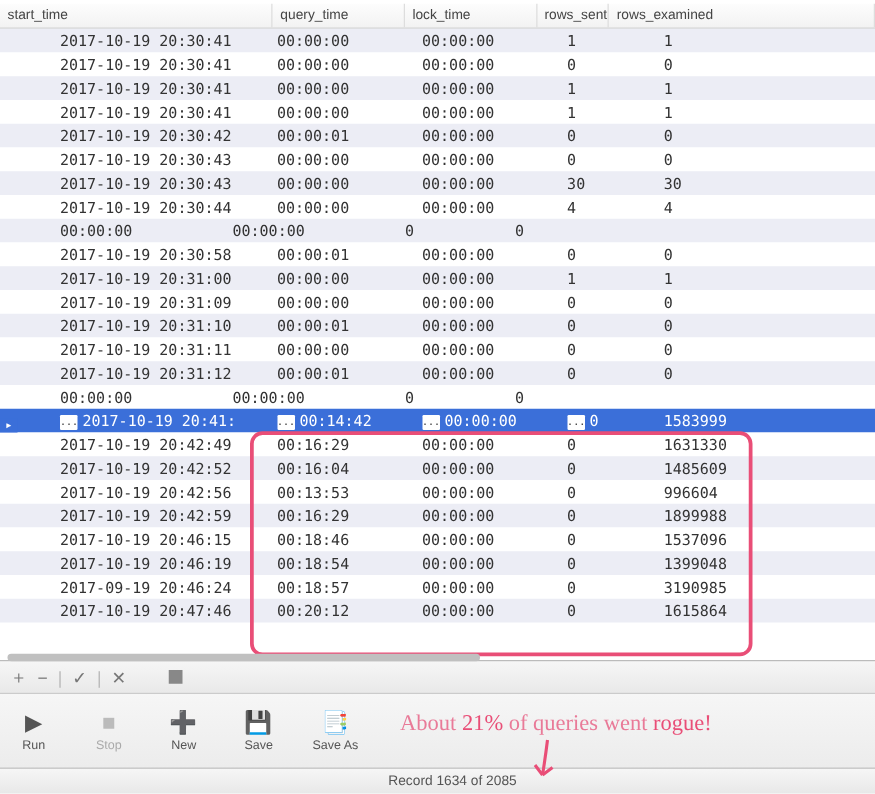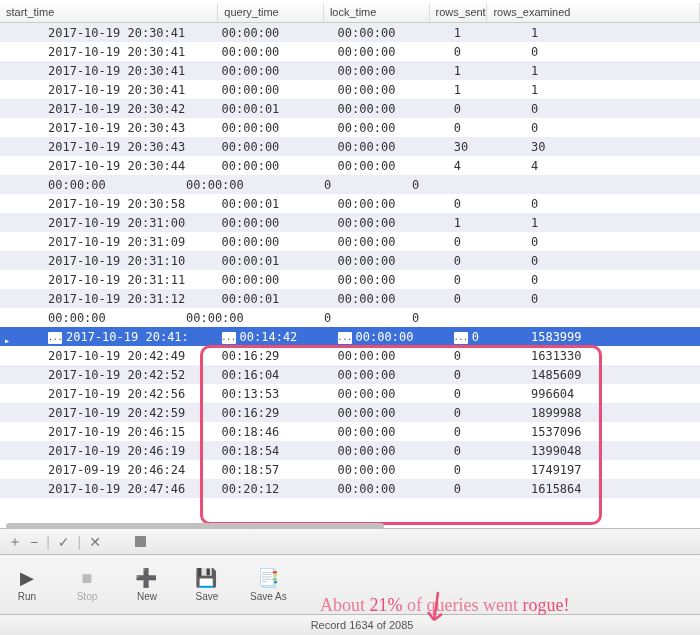--- a/index.html
+++ b/index.html
@@ -157,21 +157,20 @@
     color: #555;
     padding-left: 24px;
   }
 
   .annotation {
     position: absolute;
     font-family: "Comic Sans MS", "Marker Felt", cursive;
     font-size: 18px;
     color: #e94e77;
     pointer-events: none;
-    margin-top: 27px;
   }
   .annotation span.plain { color: #e97a98; }
   .arrow {
     position: absolute;
     pointer-events: none;
   }
 </style>
 </head>
 <body>
 
@@ -374,21 +373,21 @@
         <span class="cell col-lock"><span>00:00:00</span></span>
         <span class="cell col-sent"><span>0</span></span>
         <span class="cell col-exam"><span>1399048</span></span>
       </div>
       <div class="row odd">
         <span class="gutter"></span>
         <span class="cell cell-start"><span>2017-09-19 20:46:24</span></span>
         <span class="cell col-query"><span>00:18:57</span></span>
         <span class="cell col-lock"><span>00:00:00</span></span>
         <span class="cell col-sent"><span>0</span></span>
-        <span class="cell col-exam"><span>1749197</span></span>
+        <span class="cell col-exam"><span>3190985</span></span>
       </div>
       <div class="row even">
         <span class="gutter"></span>
         <span class="cell cell-start"><span>2017-10-19 20:47:46</span></span>
         <span class="cell col-query"><span>00:20:12</span></span>
         <span class="cell col-lock"><span>00:00:00</span></span>
         <span class="cell col-sent"><span>0</span></span>
         <span class="cell col-exam"><span>1615864</span></span>
       </div>
     </div>

